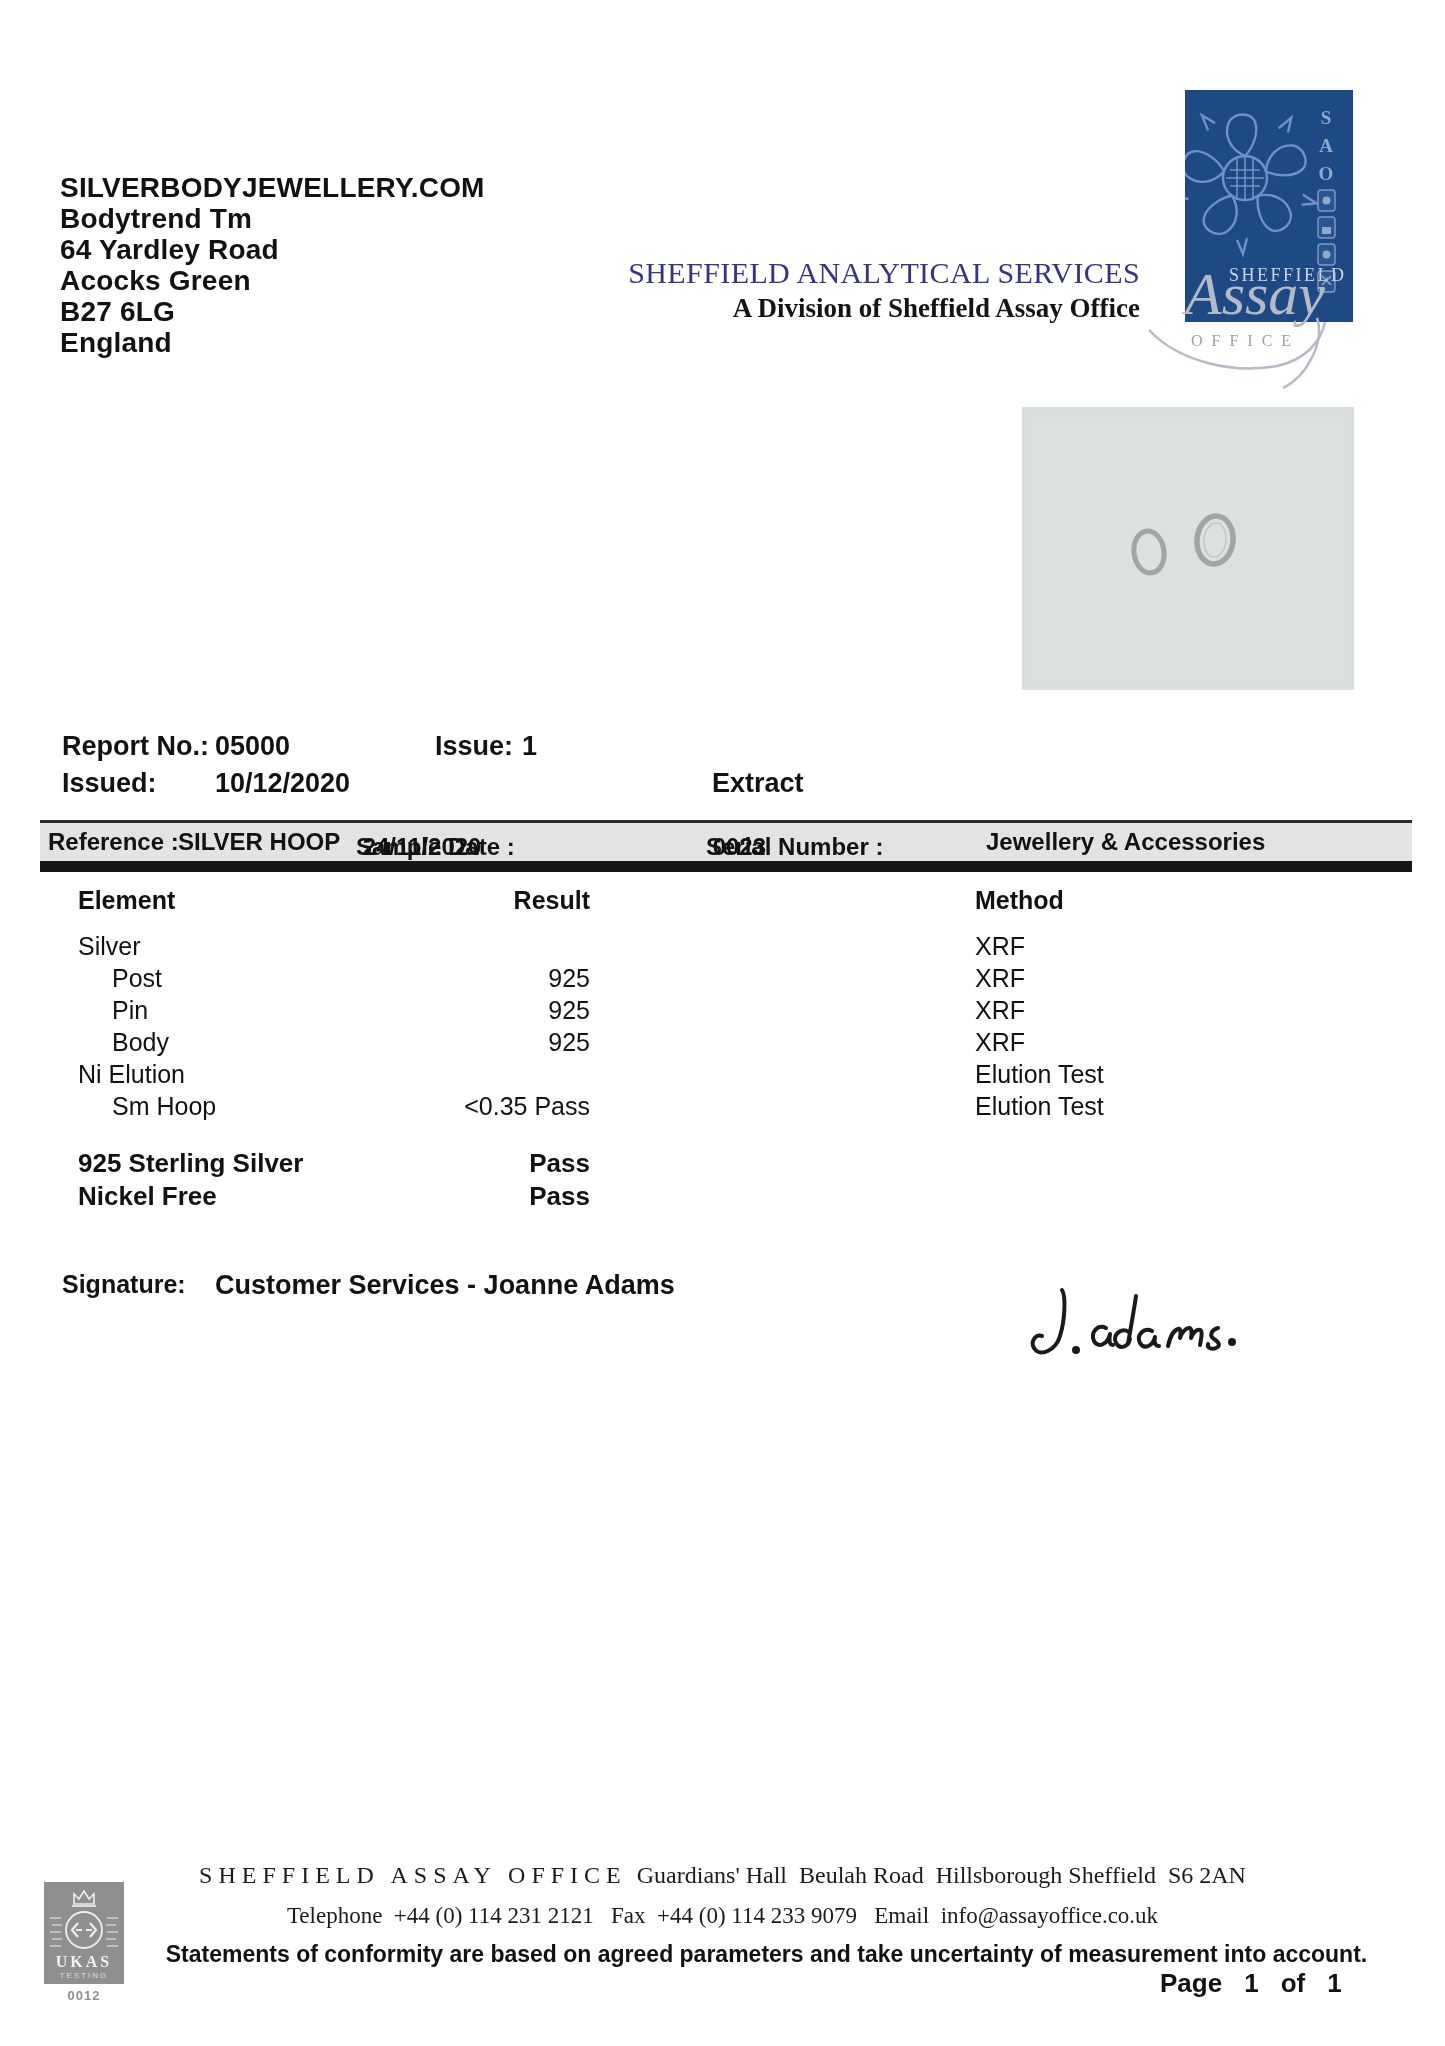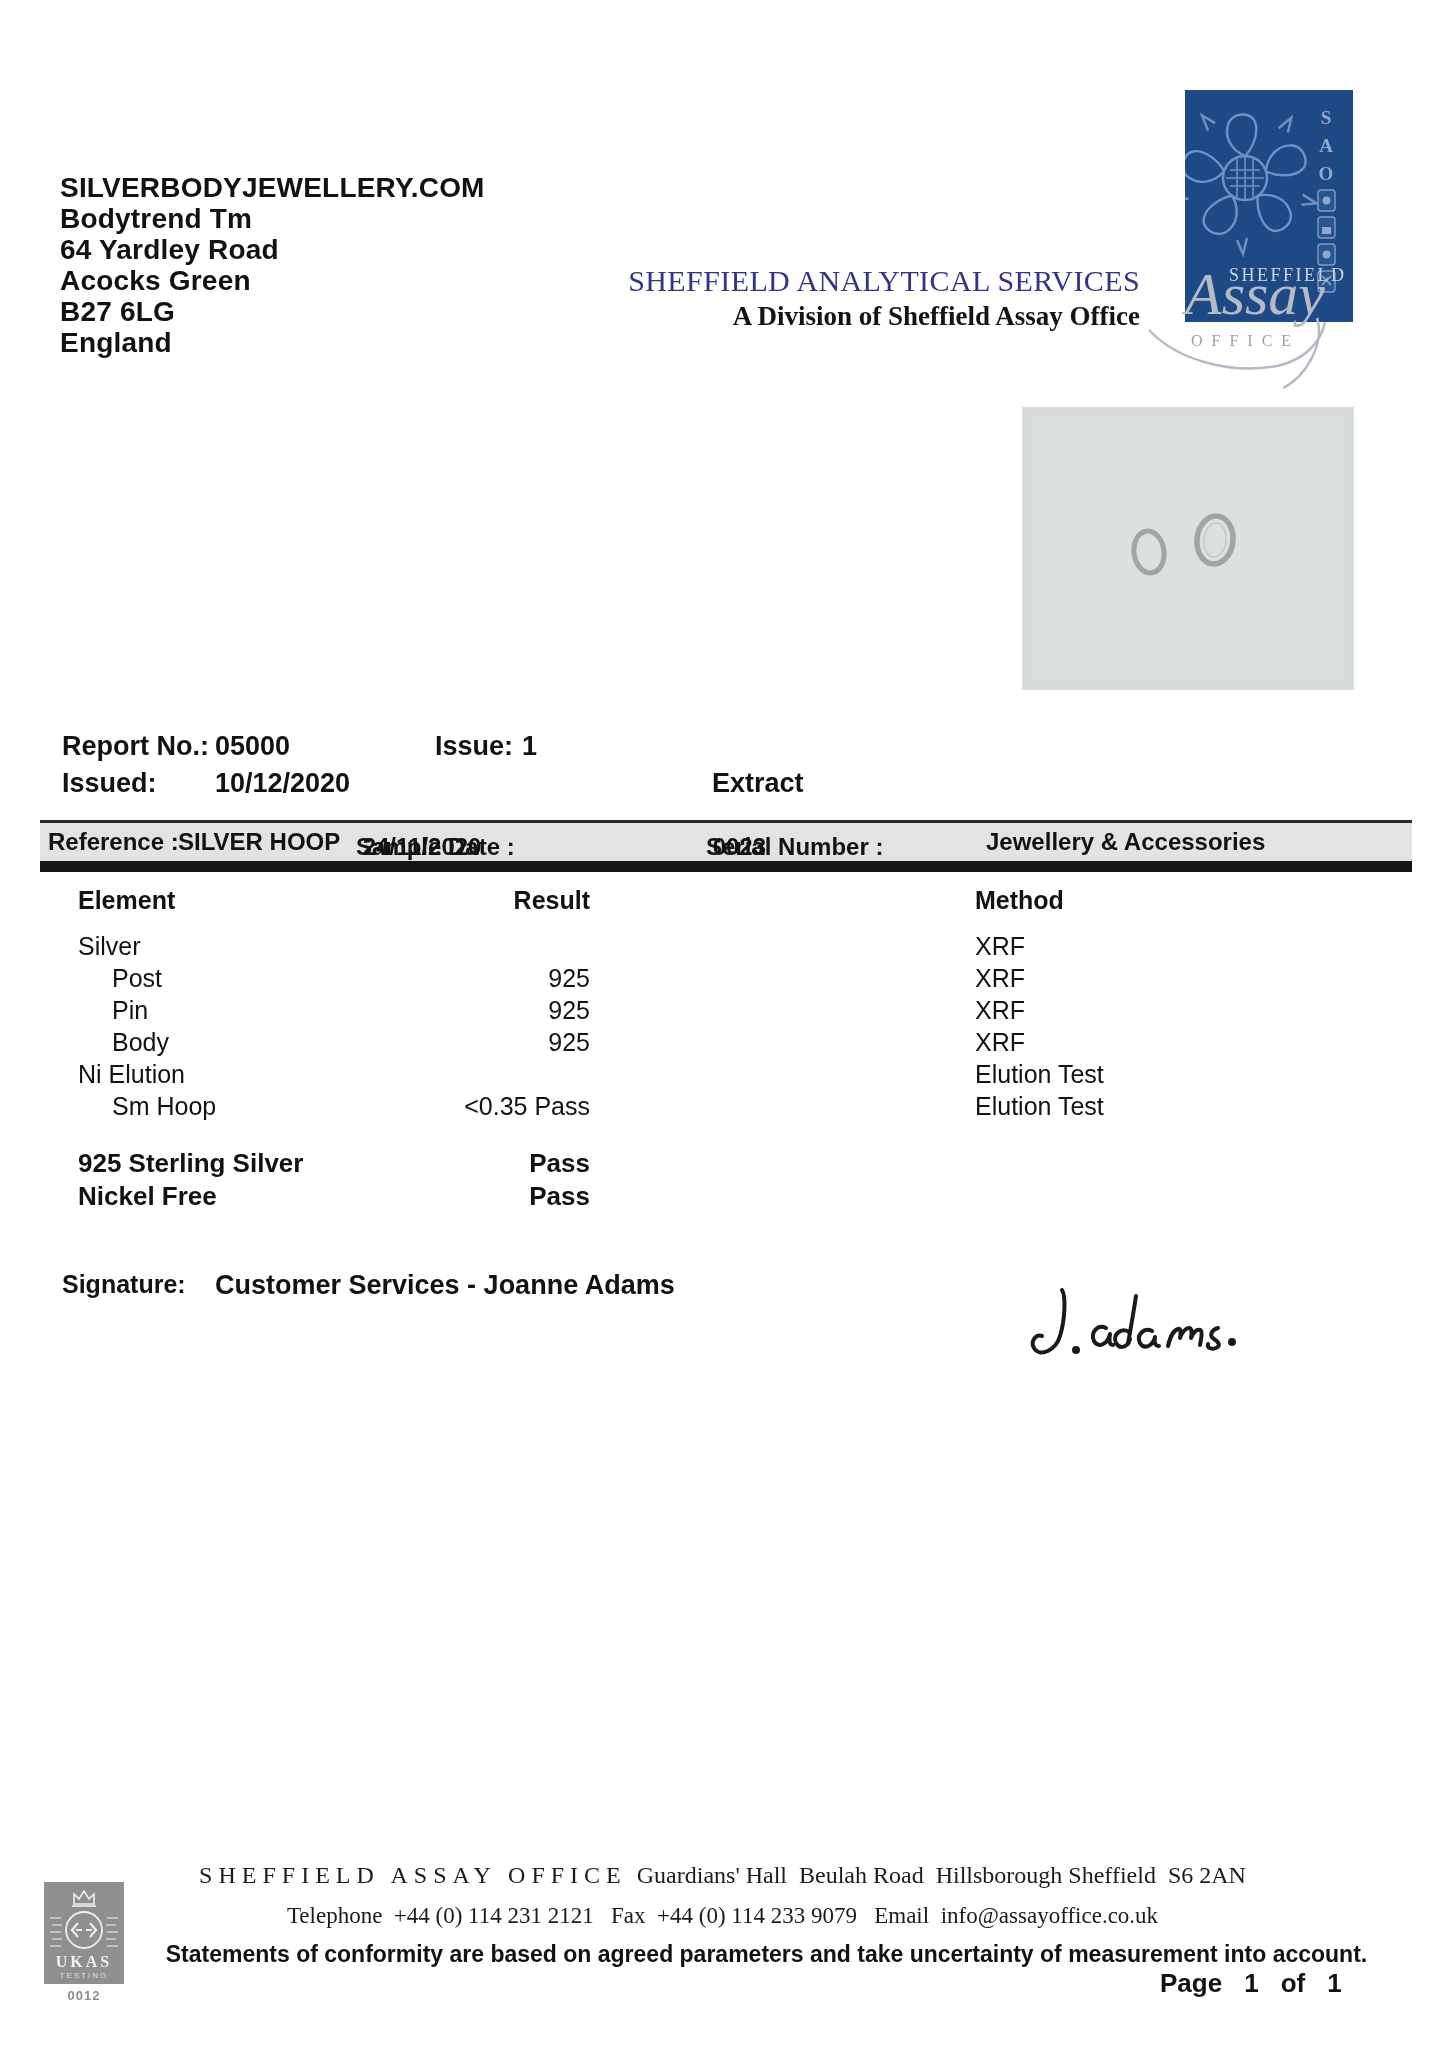--- a/index.html
+++ b/index.html
@@ -5,21 +5,21 @@
   html,body{margin:0;padding:0;background:#fff;}
   .page{position:relative;width:1445px;height:2046px;background:#ffffff;overflow:hidden;
         font-family:"Liberation Sans",sans-serif;color:#121212;}
 
   
   .sender{position:absolute;left:60px;top:172px;font-weight:700;font-size:28px;line-height:31px;letter-spacing:.2px;}
 
   
   .org-block{position:absolute;left:580px;top:256px;width:560px;text-align:right;
              font-family:"Liberation Serif",serif;}
-  .org-title{font-size:30px;color:#33338a;letter-spacing:.4px;margin-top:8px;}
+  .org-title{font-size:30px;color:#33338a;letter-spacing:.4px;}
   .org-subtitle{font-size:27px;font-weight:700;color:#141414;margin-top:3px;}
 
   
   .logo{position:absolute;left:1185px;top:90px;width:180px;height:300px;}
   .logo svg{overflow:visible;}
   .photo{position:absolute;left:1022px;top:407px;width:332px;height:283px;}
 
   
   .meta{position:absolute;font-weight:700;font-size:27px;white-space:pre;}
   .m-rn-label{left:62px;top:731px;}  .m-rn{left:215px;top:731px;}

